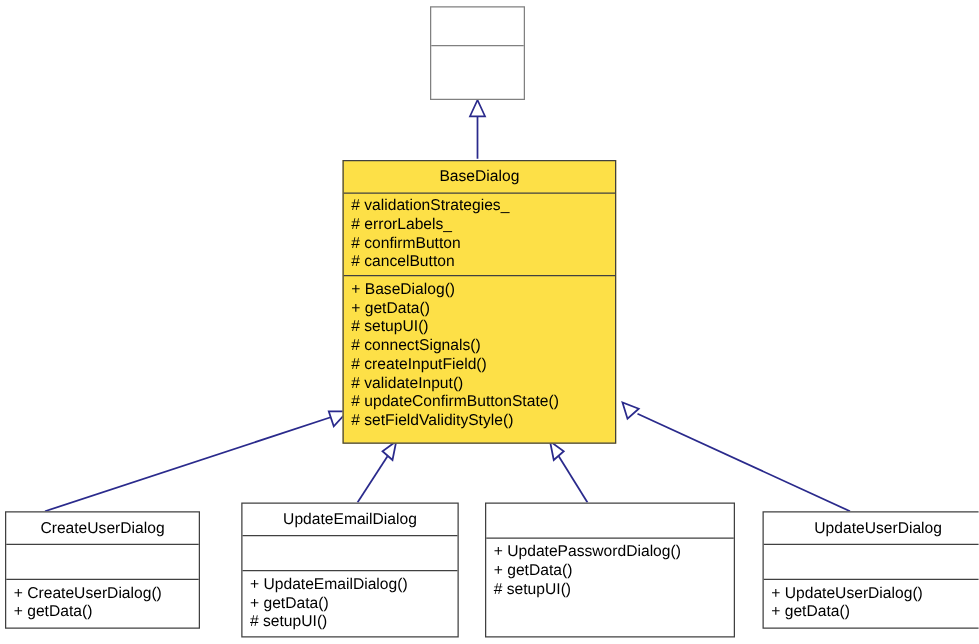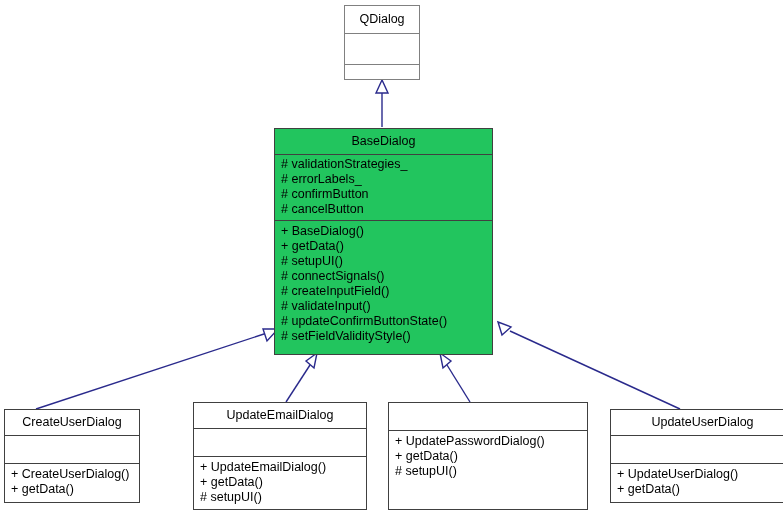--- a/index.html
+++ b/index.html
@@ -28,21 +28,21 @@
     pointer-events: none;
   }
   .node {
     position: absolute;
     box-sizing: border-box;
     background: #ffffff;
     border: 1px solid #404040;
     z-index: 2;
   }
   .node.base {
-    background: #22c55e;
+    background: #fde047;
     border: 1px solid #404040;
   }
   .node.root {
     border: 1px solid #808080;
   }
   .compartment {
     box-sizing: border-box;
     overflow: hidden;
   }
   .compartment.title {
@@ -113,21 +113,20 @@
       <polygon points="440,353 443,368 451,361" fill="#ffffff" stroke="#2a2a8c" stroke-width="1.4"></polygon>
     </g>
 
     <g>
       <line x1="510" y1="331" x2="680" y2="409" stroke="#2a2a8c" stroke-width="1.4"></line>
       <polygon points="498,322 502,335 511,327" fill="#ffffff" stroke="#2a2a8c" stroke-width="1.4"></polygon>
     </g>
   </svg>
 
   <div class="node root" style="left:344px; top:5px; width:76px; height:75px;">
-    <div class="compartment title">QDialog</div>
     <div class="compartment attrs">
       <div class="empty-row"></div>
     </div>
     <div class="compartment ops">
       <div class="empty-row"></div>
     </div>
   </div>
 
   <div class="node base" style="left:274px; top:128px; width:219px; height:227px;">
     <div class="compartment title">BaseDialog</div>
@@ -142,21 +141,21 @@
       <div class="member">+ getData()</div>
       <div class="member"># setupUI()</div>
       <div class="member"># connectSignals()</div>
       <div class="member"># createInputField()</div>
       <div class="member"># validateInput()</div>
       <div class="member"># updateConfirmButtonState()</div>
       <div class="member"># setFieldValidityStyle()</div>
     </div>
   </div>
 
-  <div class="node" style="left:4px; top:409px; width:136px; height:94px;">
+  <div class="node" style="left:4px; top:409px; width:156px; height:94px;">
     <div class="compartment title">CreateUserDialog</div>
     <div class="compartment attrs">
       <div class="empty-row"></div>
     </div>
     <div class="compartment ops">
       <div class="member">+ CreateUserDialog()</div>
       <div class="member">+ getData()</div>
     </div>
   </div>
 

